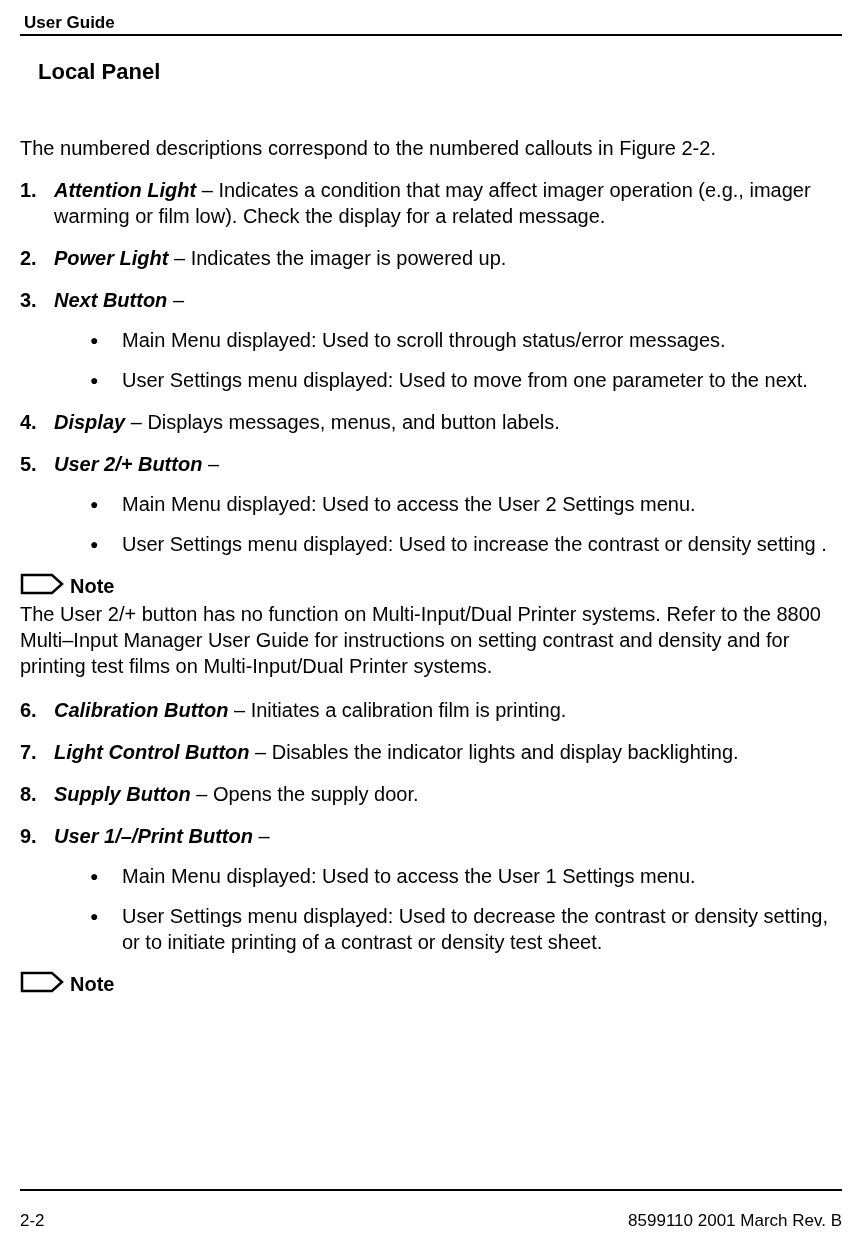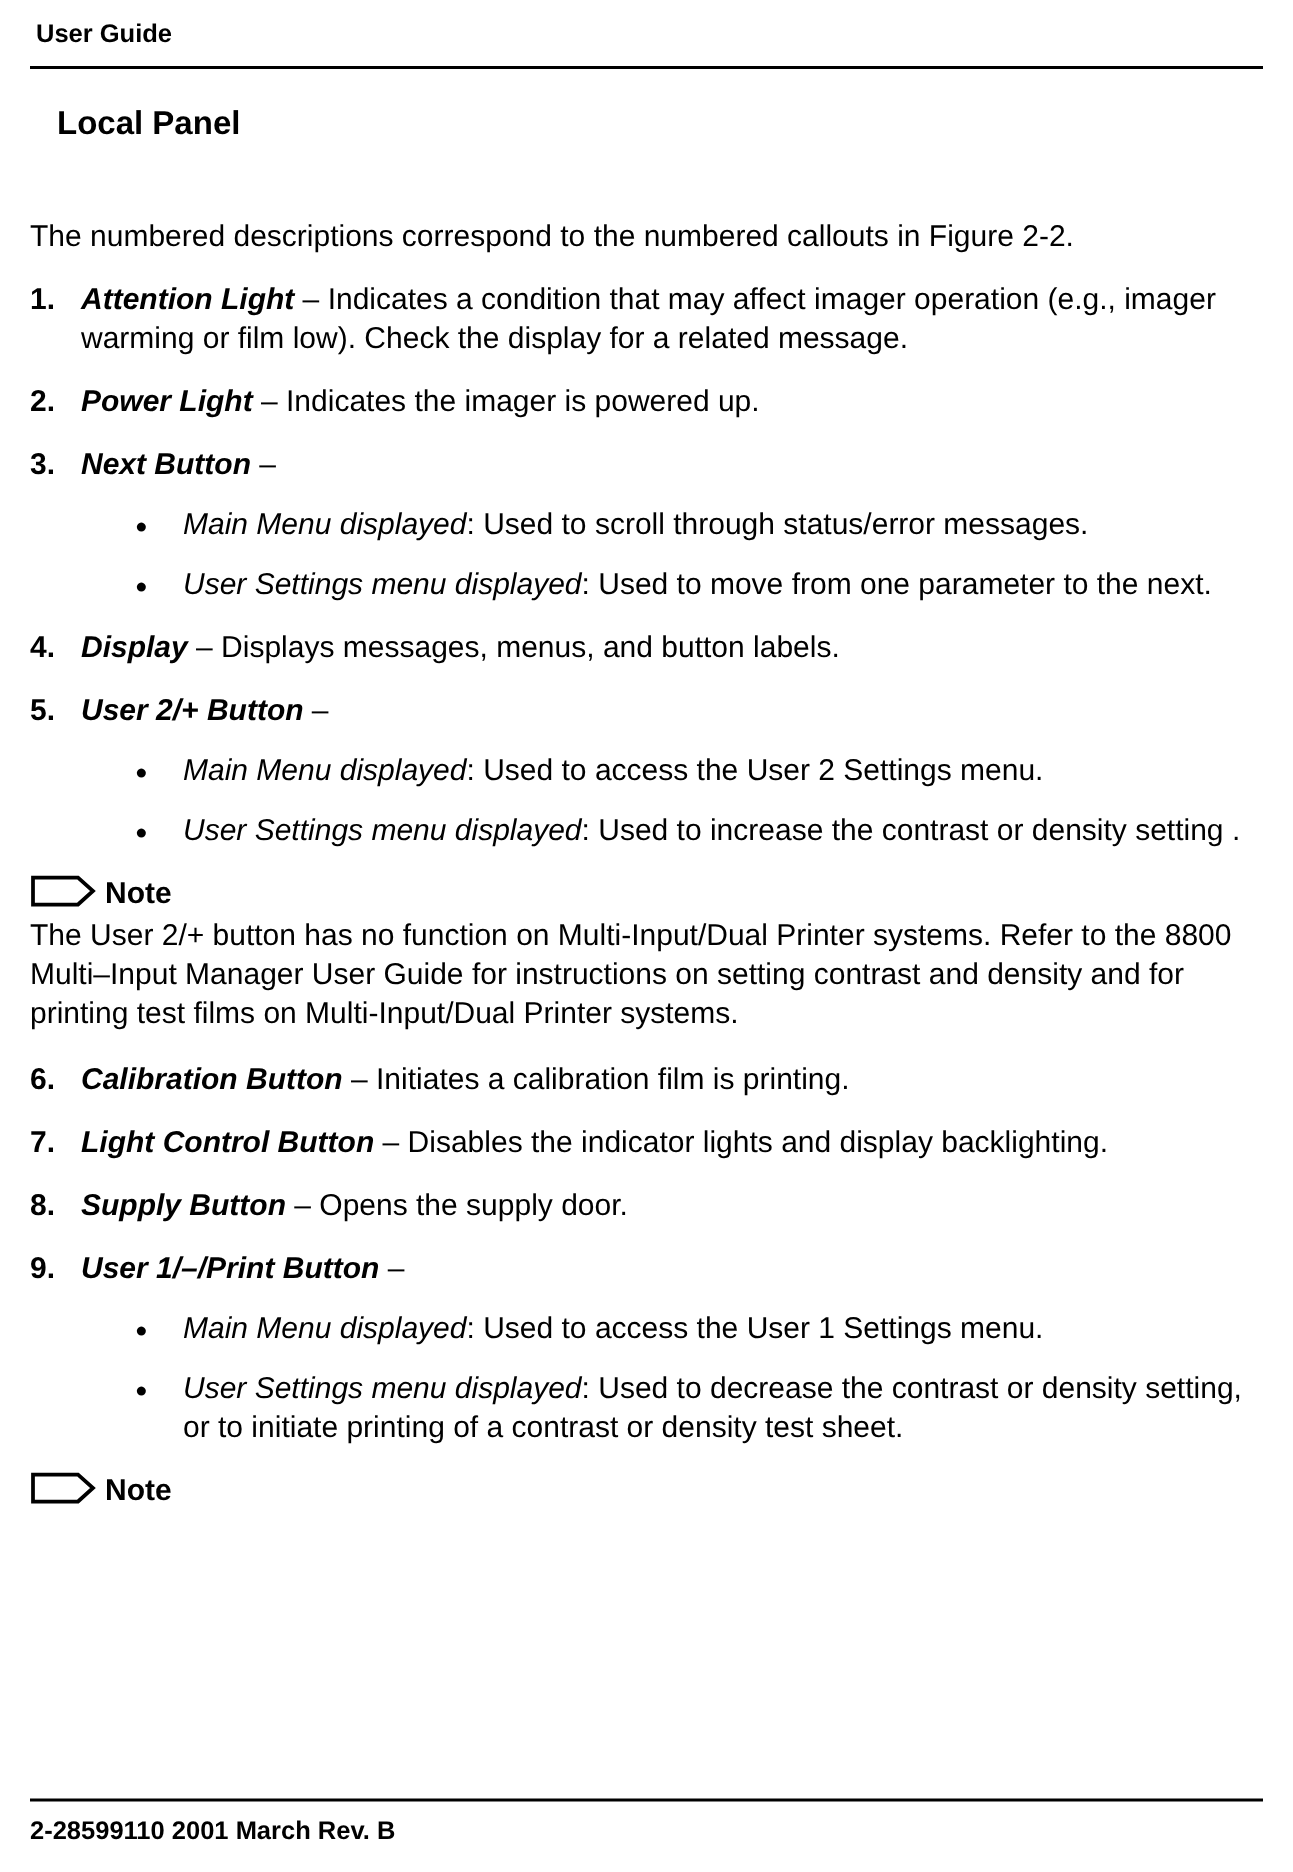--- a/index.html
+++ b/index.html
@@ -11,21 +11,21 @@
     background: #fff;
     width: 862px;
     height: 1248px;
     position: relative;
     padding: 12px 20px 0 20px;
   }
   .header-label {
     font-weight: bold;
     font-size: 17px;
     padding-left: 4px;
-    padding-bottom: 10px;
+    padding-bottom: 0;
   }
   .header-rule {
     border-bottom: 2.5px solid #000;
     margin-bottom: 22px;
   }
   .section-title {
     font-weight: bold;
     font-size: 22px;
     margin-bottom: 16px;
     margin-left: 18px;
@@ -56,21 +56,21 @@
   }
   ul.sub li:last-child { margin-bottom: 0; }
   ul.sub li .bullet {
     width: 32px;
     flex-shrink: 0;
     font-size: 14px;
     line-height: 26px;
     text-align: left;
   }
   ul.sub li .li-body { flex: 1; }
-  .ital { font-style: italic; }
+  .ital { }
   .note-block { margin: 4px 0 18px 0; }
   .note-head {
     display: flex;
     align-items: flex-start;
     gap: 6px;
     font-weight: bold;
     font-size: 20px;
     margin-bottom: 2px;
   }
   .note-icon {
@@ -78,24 +78,23 @@
     height: 22px;
   }
   .note-body { }
   .footer {
     position: absolute;
     left: 20px; right: 20px; bottom: 16px;
   }
   .footer-rule { border-top: 2px solid #000; }
   .footer-row {
     display: flex;
-    justify-content: flex-start;
+    justify-content: space-between;
     font-size: 17px;
-    padding-top: 9px;
-    font-weight: bold;
+    padding-top: 19px;
   }
 </style>
 </head>
 <body>
 
 <div class="header-label">User Guide</div>
 <div class="header-rule"></div>
 
 <div class="section-title">Local Panel</div>
 <p class="intro">The numbered descriptions correspond to the numbered callouts in Figure 2-2.</p>

